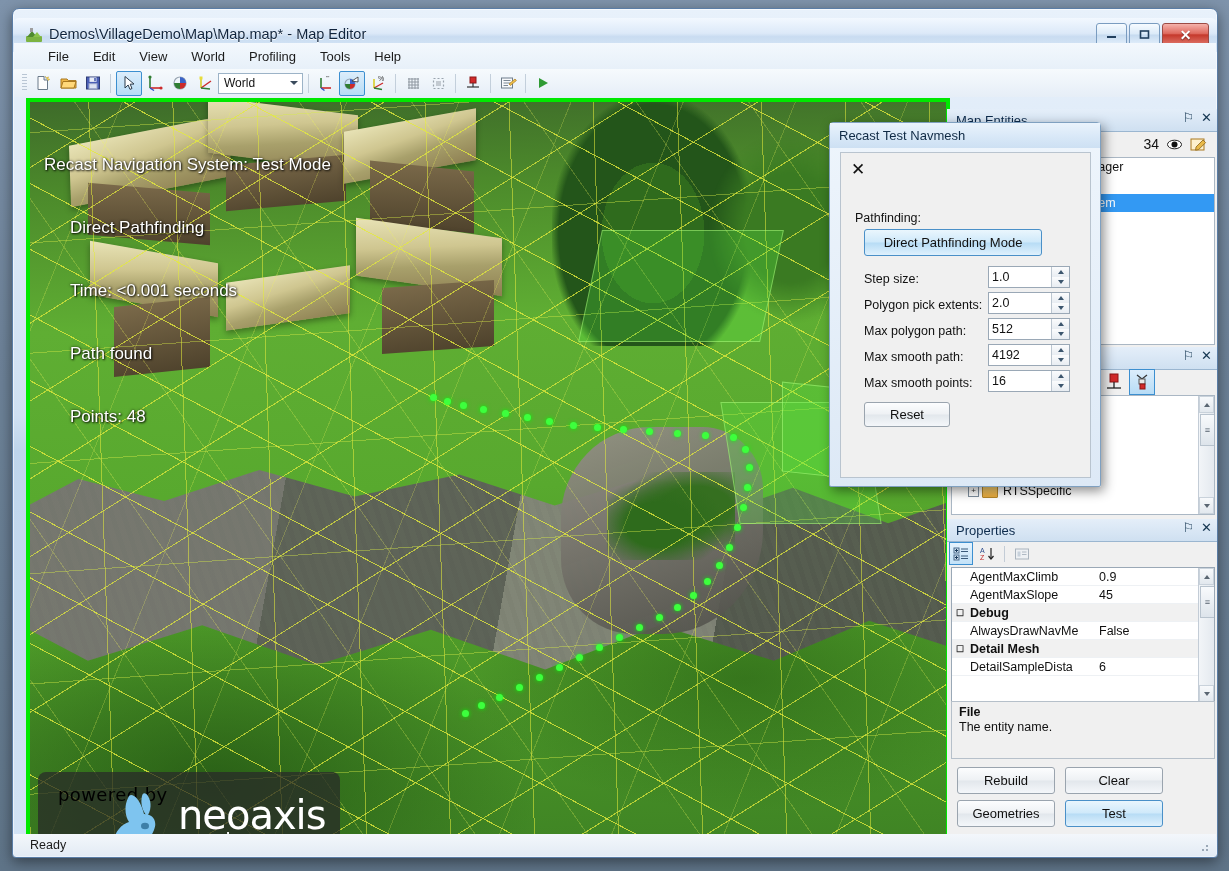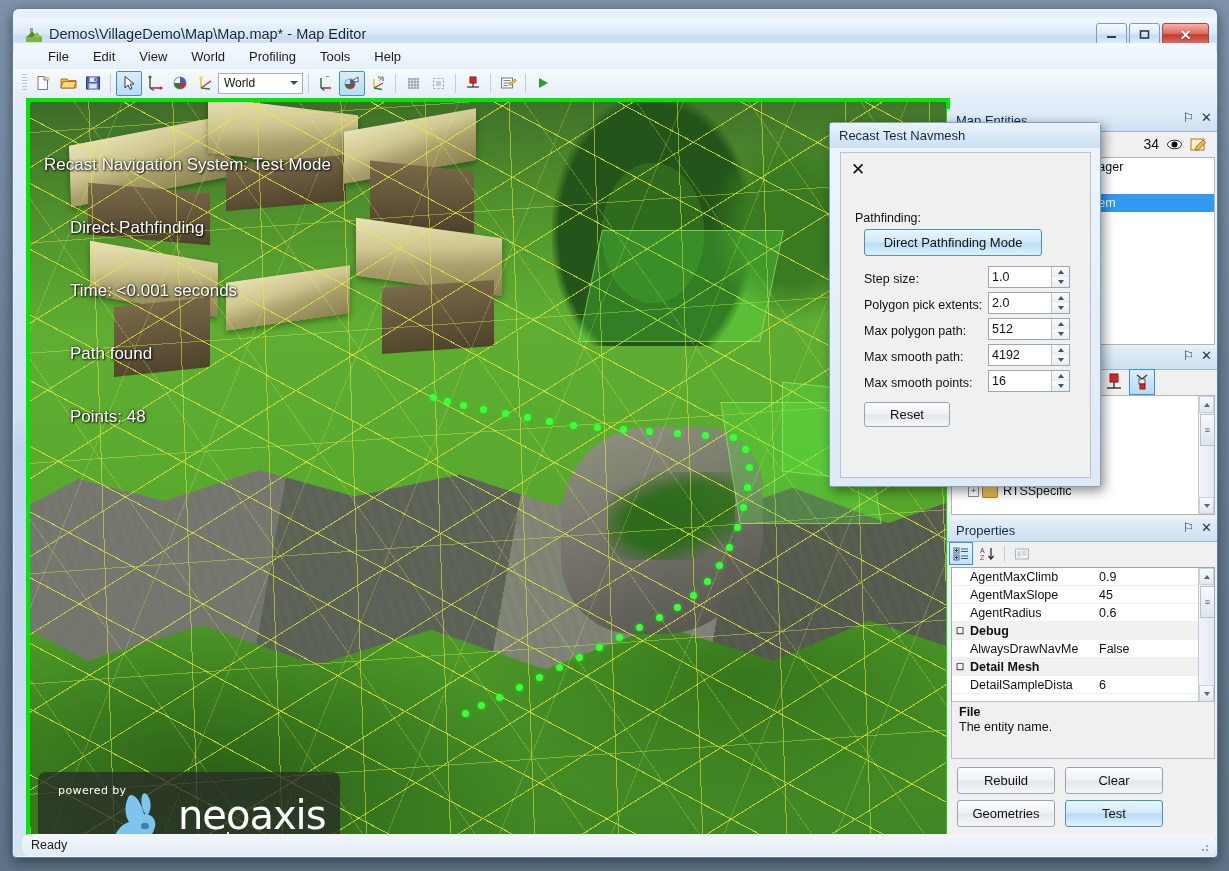--- a/index.html
+++ b/index.html
@@ -89,32 +89,32 @@
       repeating-linear-gradient(-68deg, rgba(240,245,90,.5) 0 1px, transparent 1px 104px);}
   .hilite{position:absolute;background:rgba(90,235,70,.28);border:1px solid rgba(180,255,130,.5);}
   .pathdot{position:absolute;width:7px;height:7px;border-radius:50%;
            background:#3dff3d;box-shadow:0 0 4px rgba(0,255,0,.85);}
   .overlay-text{position:absolute;left:14px;top:10px;color:#fff;
      text-shadow:1px 1px 2px rgba(0,0,0,.85), 0 0 3px rgba(0,0,0,.7);
      font-size:17px;line-height:21px;white-space:pre;}
   .overlay-sub{margin-left:26px;}
   .logo{position:absolute;left:8px;top:670px;width:302px;height:84px;
         background:rgba(40,40,40,.74);border-radius:8px;overflow:hidden;}
-  .logo .pb{position:absolute;left:20px;top:12px;color:#ffffff;font-size:11px;letter-spacing:.4px;
+  .logo .pb{position:absolute;left:20px;top:12px;color:#000000;font-size:18px;letter-spacing:.4px;
             font-family:"DejaVu Sans",sans-serif;}
   .logo .na{position:absolute;left:140px;top:20px;color:#fff;font-size:40px;letter-spacing:-1px;
             font-family:"DejaVu Sans",sans-serif;}
   .logo .en{position:absolute;left:148px;top:56px;color:#fff;font-size:20px;letter-spacing:.5px;
             font-family:"DejaVu Sans",sans-serif;}
   .bunny{position:absolute;left:60px;top:18px;width:80px;height:64px;}
 
   
-  .statusbar{position:absolute;left:9px;bottom:1px;right:1px;height:22px;
+  .statusbar{position:absolute;left:1px;bottom:1px;right:1px;height:22px;
              background:linear-gradient(180deg,#f3f7fb,#e3ebf4);
-             display:flex;align-items:center;padding-left:9px;border-radius:8px;}
+             display:flex;align-items:center;padding-left:16px;}
   .statusbar .st{font-size:12.5px;color:#1a1a1a;}
   .grip2{position:absolute;right:6px;bottom:3px;width:14px;height:14px;
          background:
            radial-gradient(circle 1.2px at 11px 11px,#9aa8b6 99%,transparent),
            radial-gradient(circle 1.2px at 7px 11px,#9aa8b6 99%,transparent),
            radial-gradient(circle 1.2px at 11px 7px,#9aa8b6 99%,transparent);}
 
   
   .panel{position:absolute;background:#f0f0f0;}
   .panel-head{height:22px;background:linear-gradient(180deg,#e4eef9,#cfe0f1);
@@ -565,25 +565,20 @@
         <div class="prow">
           <span class="pexp"></span>
           <span class="pname">AgentMaxClimb</span>
           <span class="pval">0.9</span>
         </div>
         <div class="prow">
           <span class="pexp"></span>
           <span class="pname">AgentMaxSlope</span>
           <span class="pval">45</span>
         </div>
-        <div class="prow">
-          <span class="pexp"></span>
-          <span class="pname">AgentRadius</span>
-          <span class="pval">0.6</span>
-        </div>
         <div class="prow cat">
           <span class="pexp">☐</span>
           <span class="pname">Debug</span>
           <span class="pval"></span>
         </div>
         <div class="prow">
           <span class="pexp"></span>
           <span class="pname">AlwaysDrawNavMe</span>
           <span class="pval">False</span>
         </div>

